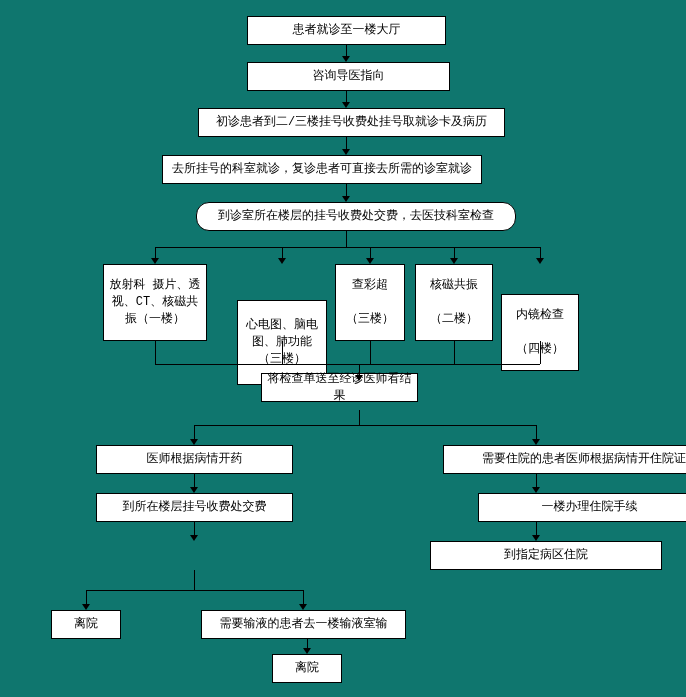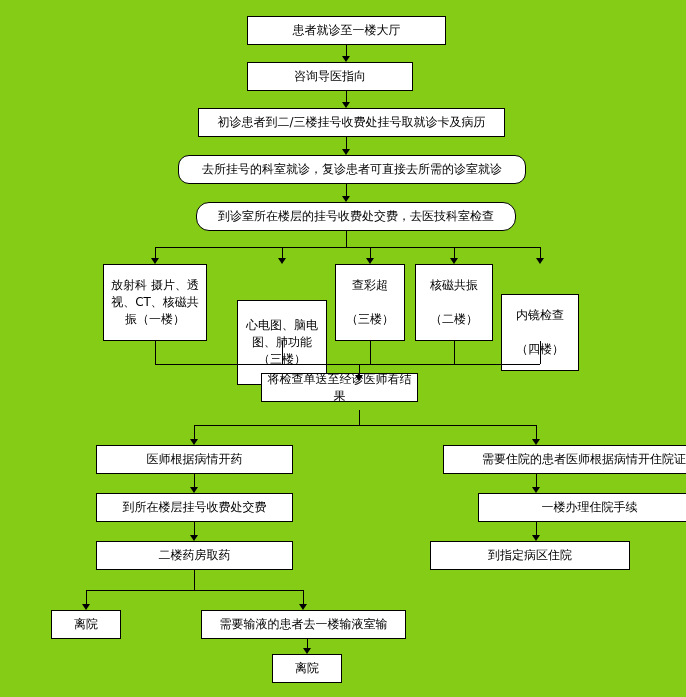--- a/index.html
+++ b/index.html
@@ -8,22 +8,23 @@
     background: #ffffff;
   }
   body {
     font-family: "DejaVu Sans", "Liberation Sans", sans-serif;
     color: #000000;
   }
   #canvas {
     position: relative;
     width: 686px;
     height: 697px;
-    background: #84cc16;
+    background: #0f766e;
     overflow: hidden;
+    font-family: Liberation Mono, monospace;
   }
   .node {
     position: absolute;
     box-sizing: border-box;
     border: 1px solid #000000;
     background: #ffffff;
     display: flex;
     align-items: center;
     justify-content: center;
     text-align: center;
@@ -47,25 +48,25 @@
     border-top: 6px solid #000000;
   }
 </style>
 </head>
 <body>
 
 <div id="canvas">
 
   <div class="node" style="left:247px; top:16px; width:199px; height:29px;">患者就诊至一楼大厅</div>
 
-  <div class="node" style="left:247px; top:62px; width:166px; height:29px;">咨询导医指向</div>
+  <div class="node" style="left:247px; top:62px; width:203px; height:29px;">咨询导医指向</div>
 
   <div class="node" style="left:198px; top:108px; width:307px; height:29px;">初诊患者到二/三楼挂号收费处挂号取就诊卡及病历</div>
 
-  <div class="node" style="left:178px; top:155px; width:348px; height:29px;border-radius:11px;">去所挂号的科室就诊，复诊患者可直接去所需的诊室就诊</div>
+  <div class="node" style="left:162px; top:155px; width:320px; height:29px;">去所挂号的科室就诊，复诊患者可直接去所需的诊室就诊</div>
 
   <div class="node" style="left:196px; top:202px; width:320px; height:29px;border-radius:13px;">到诊室所在楼层的挂号收费处交费，去医技科室检查</div>
 
   <div class="node" style="left:103px; top:264px; width:104px; height:77px;">放射科 摄片、透视、CT、核磁共振（一楼）</div>
 
   <div class="node" style="left:237px; top:264px; width:90px; height:85px;margin-top:36px;">心电图、脑电图、肺功能（三楼）</div>
 
   <div class="node" style="left:335px; top:264px; width:70px; height:77px;">查彩超
 
 （三楼）</div>
@@ -77,33 +78,32 @@
   <div class="node" style="left:501px; top:264px; width:78px; height:77px;margin-top:30px;">内镜检查
 
 （四楼）</div>
 
   <div class="node" style="left:261px; top:373px; width:157px; height:29px;">将检查单送至经诊医师看结果</div>
 
   <div class="node" style="left:96px; top:445px; width:197px; height:29px;">医师根据病情开药</div>
 
   <div class="node" style="left:96px; top:493px; width:197px; height:29px;">到所在楼层挂号收费处交费</div>
 
-  <div class="node" style="left:96px; top:541px; width:197px; height:29px;">二楼药房取药</div>
 
   <div class="node" style="left:51px; top:610px; width:70px; height:29px;">离院</div>
 
   <div class="node" style="left:201px; top:610px; width:205px; height:29px;">需要输液的患者去一楼输液室输</div>
 
   <div class="node" style="left:272px; top:654px; width:70px; height:29px;">离院</div>
 
   <div class="node" style="left:443px; top:445px; width:282px; height:29px;">需要住院的患者医师根据病情开住院证</div>
 
   <div class="node" style="left:430px; top:493px; width:223px; height:29px;margin-left:48px;">一楼办理住院手续</div>
 
-  <div class="node" style="left:430px; top:541px; width:200px; height:29px;">到指定病区住院</div>
+  <div class="node" style="left:430px; top:541px; width:232px; height:29px;">到指定病区住院</div>
 
   <div class="line vline" style="left:346px; top:45px; height:11px;"></div>
   <div class="arrow" style="left:342px; top:56px;"></div>
 
   <div class="line vline" style="left:346px; top:91px; height:11px;"></div>
   <div class="arrow" style="left:342px; top:102px;"></div>
 
   <div class="line vline" style="left:346px; top:137px; height:12px;"></div>
   <div class="arrow" style="left:342px; top:149px;"></div>
 

